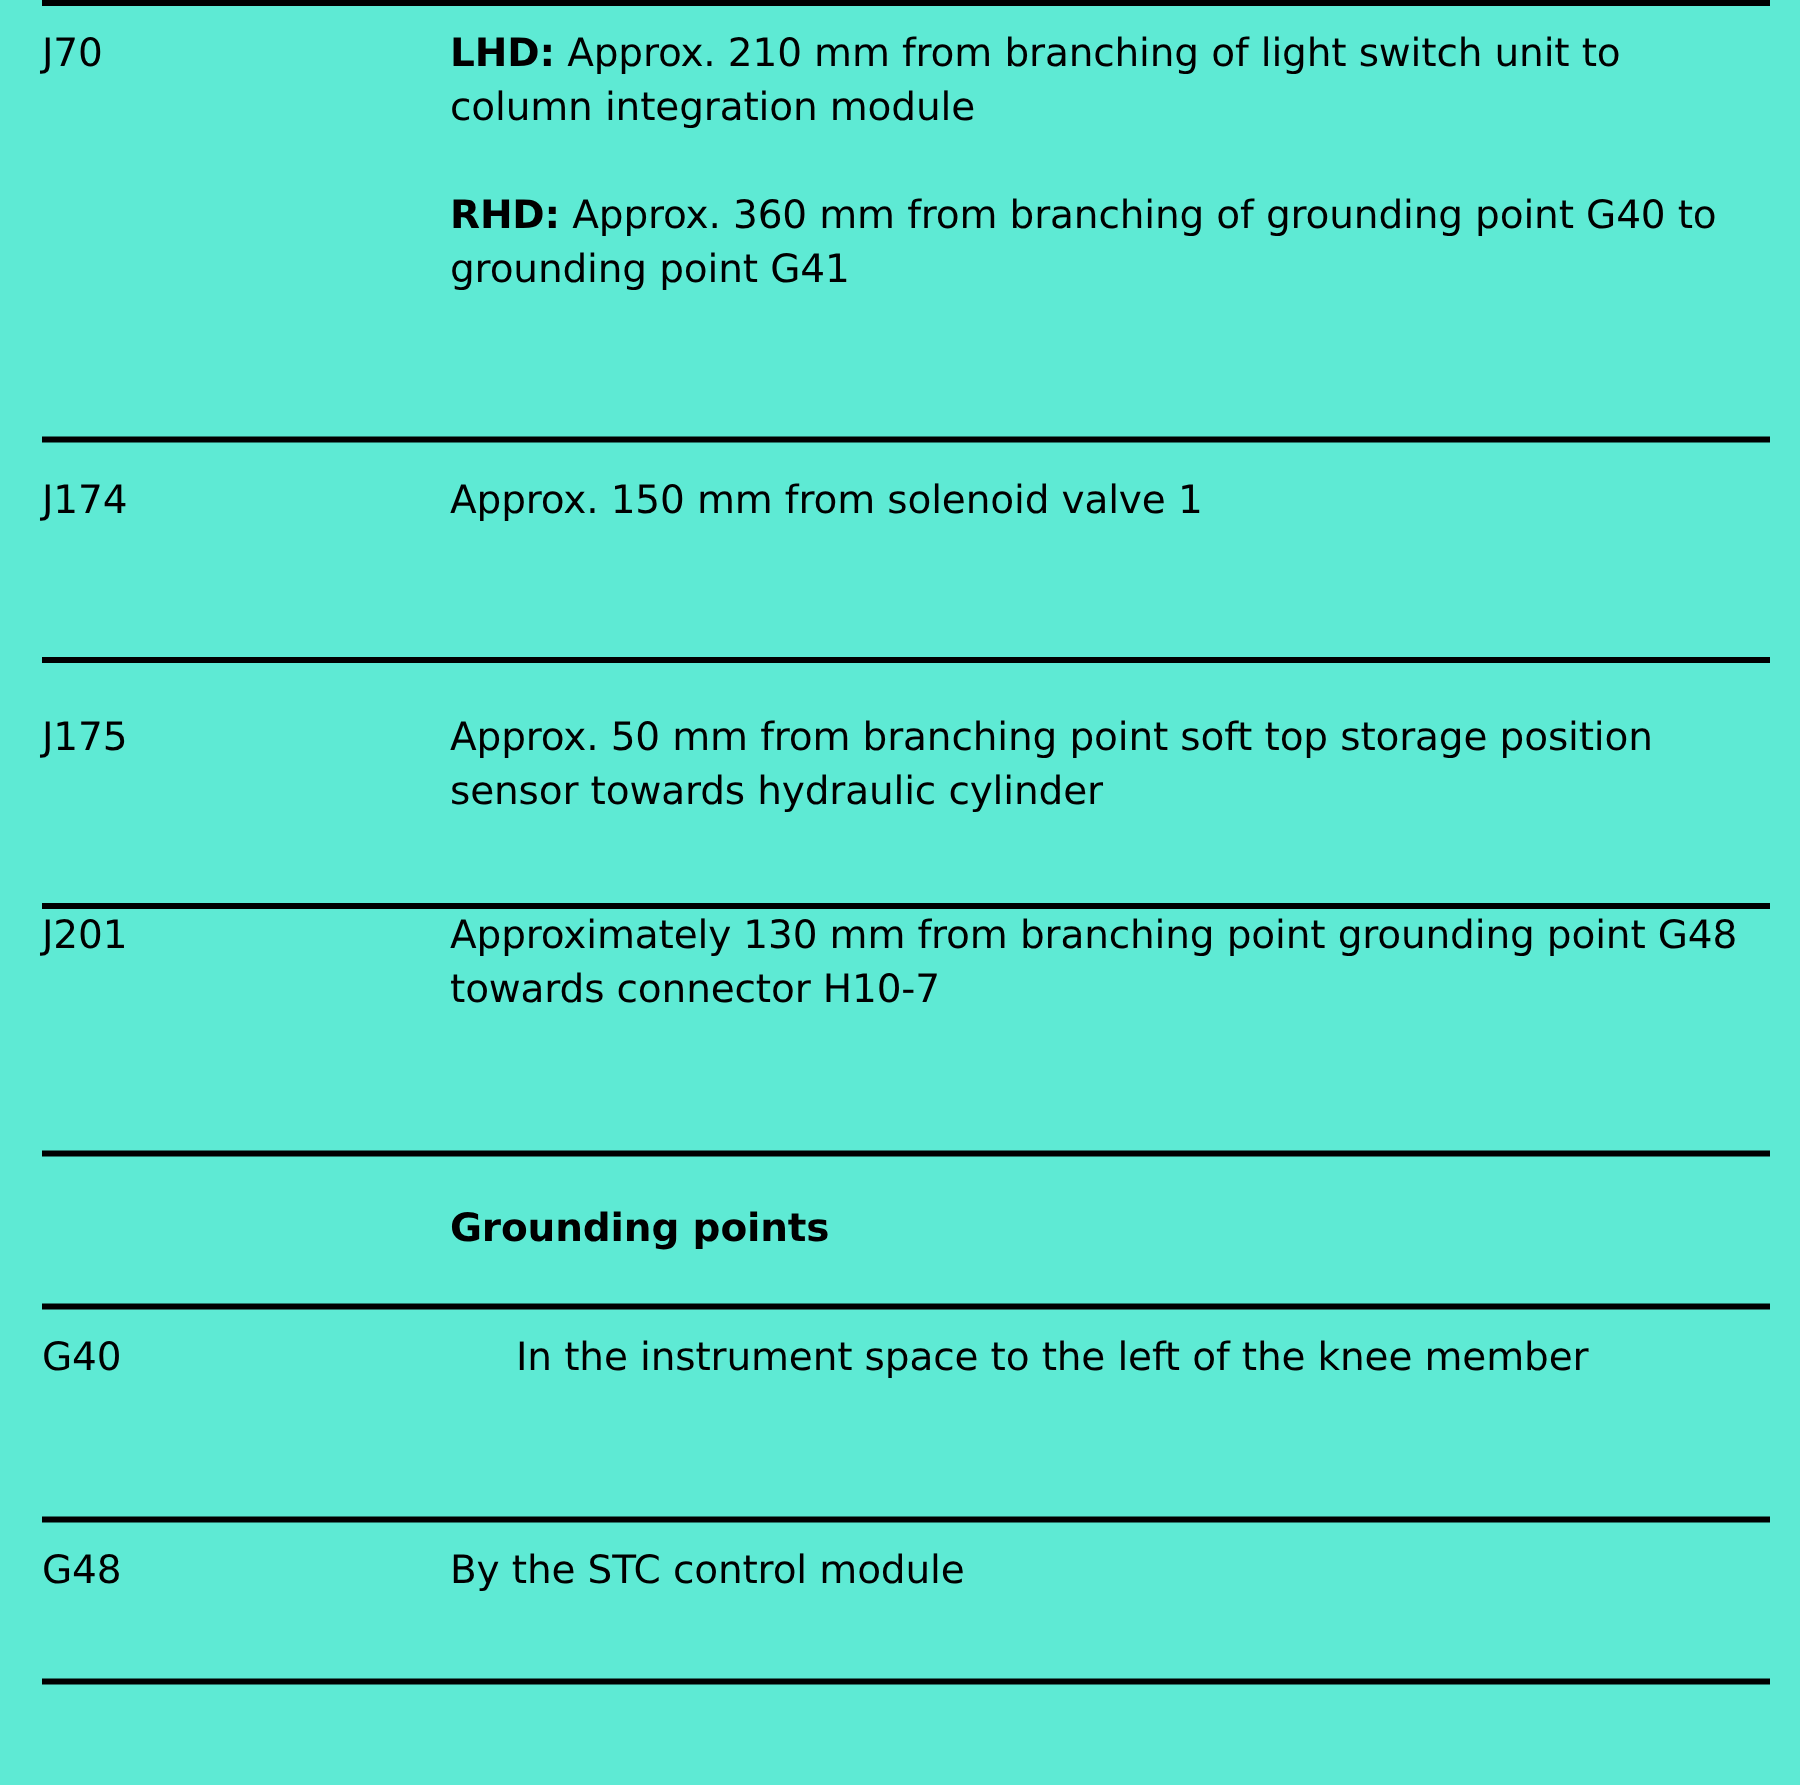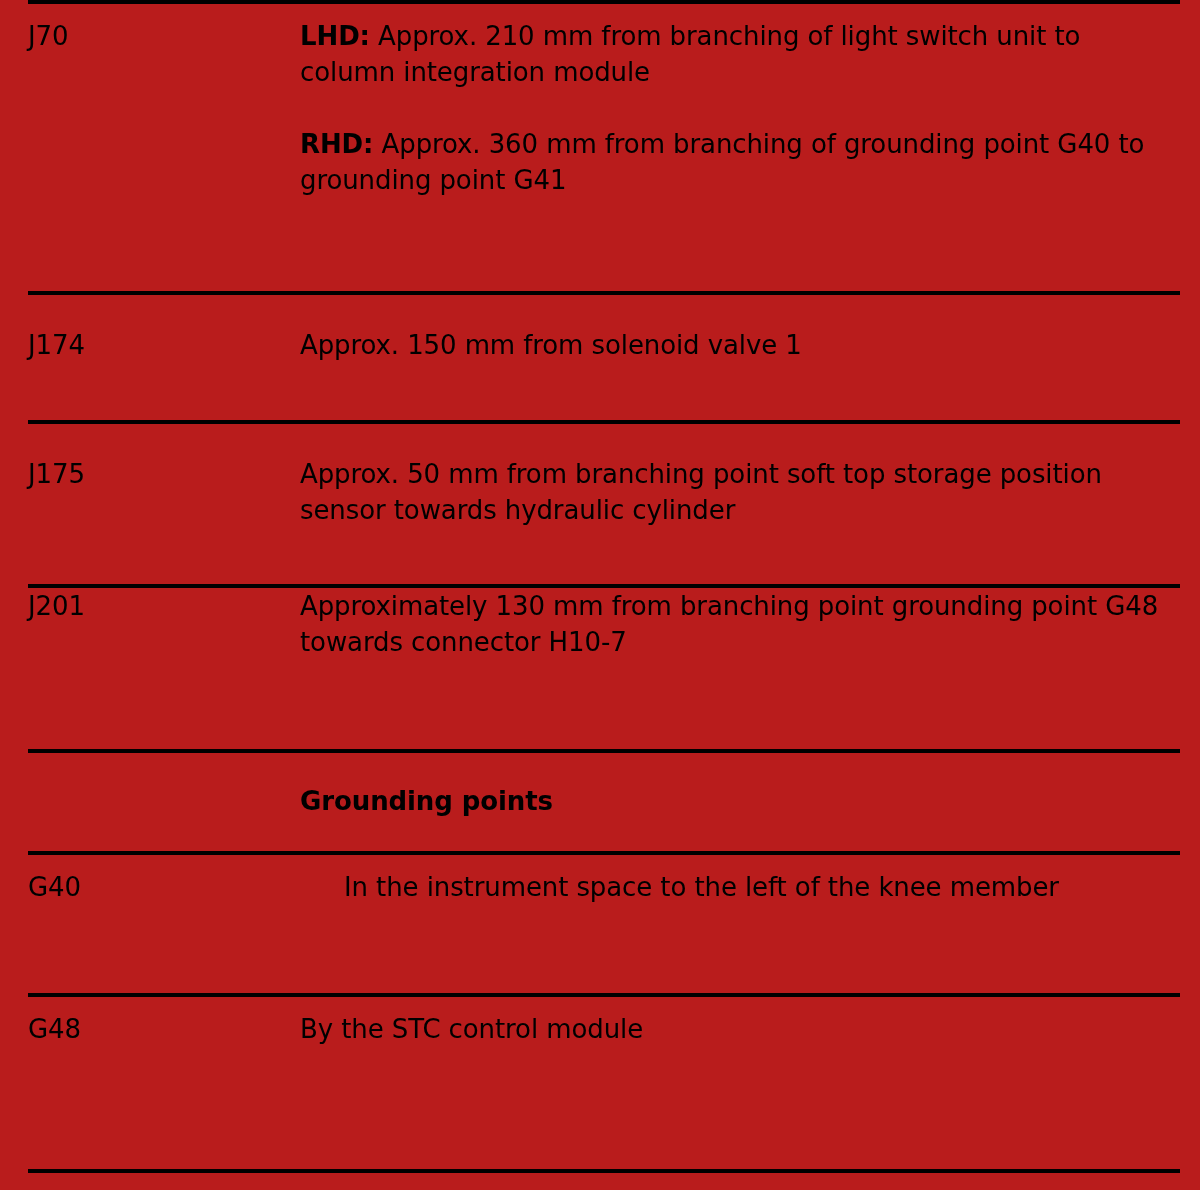--- a/index.html
+++ b/index.html
@@ -11,21 +11,21 @@
     width: 1200px;
     height: 1190px;
     font-family: "DejaVu Sans", "Liberation Sans", sans-serif;
     color: #000000;
     overflow: hidden;
   }
   .sheet {
     position: relative;
     width: 1200px;
     height: 1190px;
-    background: #b91c1c;
+    background: #5eead4;
   }
   .table {
     position: absolute;
     left: 28px;
     top: 0;
     width: 1152px;
   }
   .rule {
     width: 100%;
     height: 4px;
@@ -63,26 +63,26 @@
     text-align: center;
   }
   .section-head {
     font-weight: bold;
     font-size: 26px;
     line-height: 36px;
   }
 
   
   .row-j70      { padding-top: 14px; height: 287px; }
-  .row-j174     { padding-top: 32px; height: 125px; }
+  .row-j174     { padding-top: 21px; height: 143px; }
   .row-j175     { padding-top: 32px; height: 160px; }
   .row-j201     { padding-top: 0; height: 161px; }
   .row-section  { padding-top: 30px; height: 98px; }
   .row-g40      { padding-top: 14px; height: 138px; gap: 44px; }
-  .row-g48      { padding-top: 14px; height: 172px; }
+  .row-g48      { padding-top: 14px; height: 104px; }
 </style>
 </head>
 <body>
 
 <div class="sheet">
   <div class="table">
 
     <div class="rule"></div>
 
     <div class="row row-j70">

